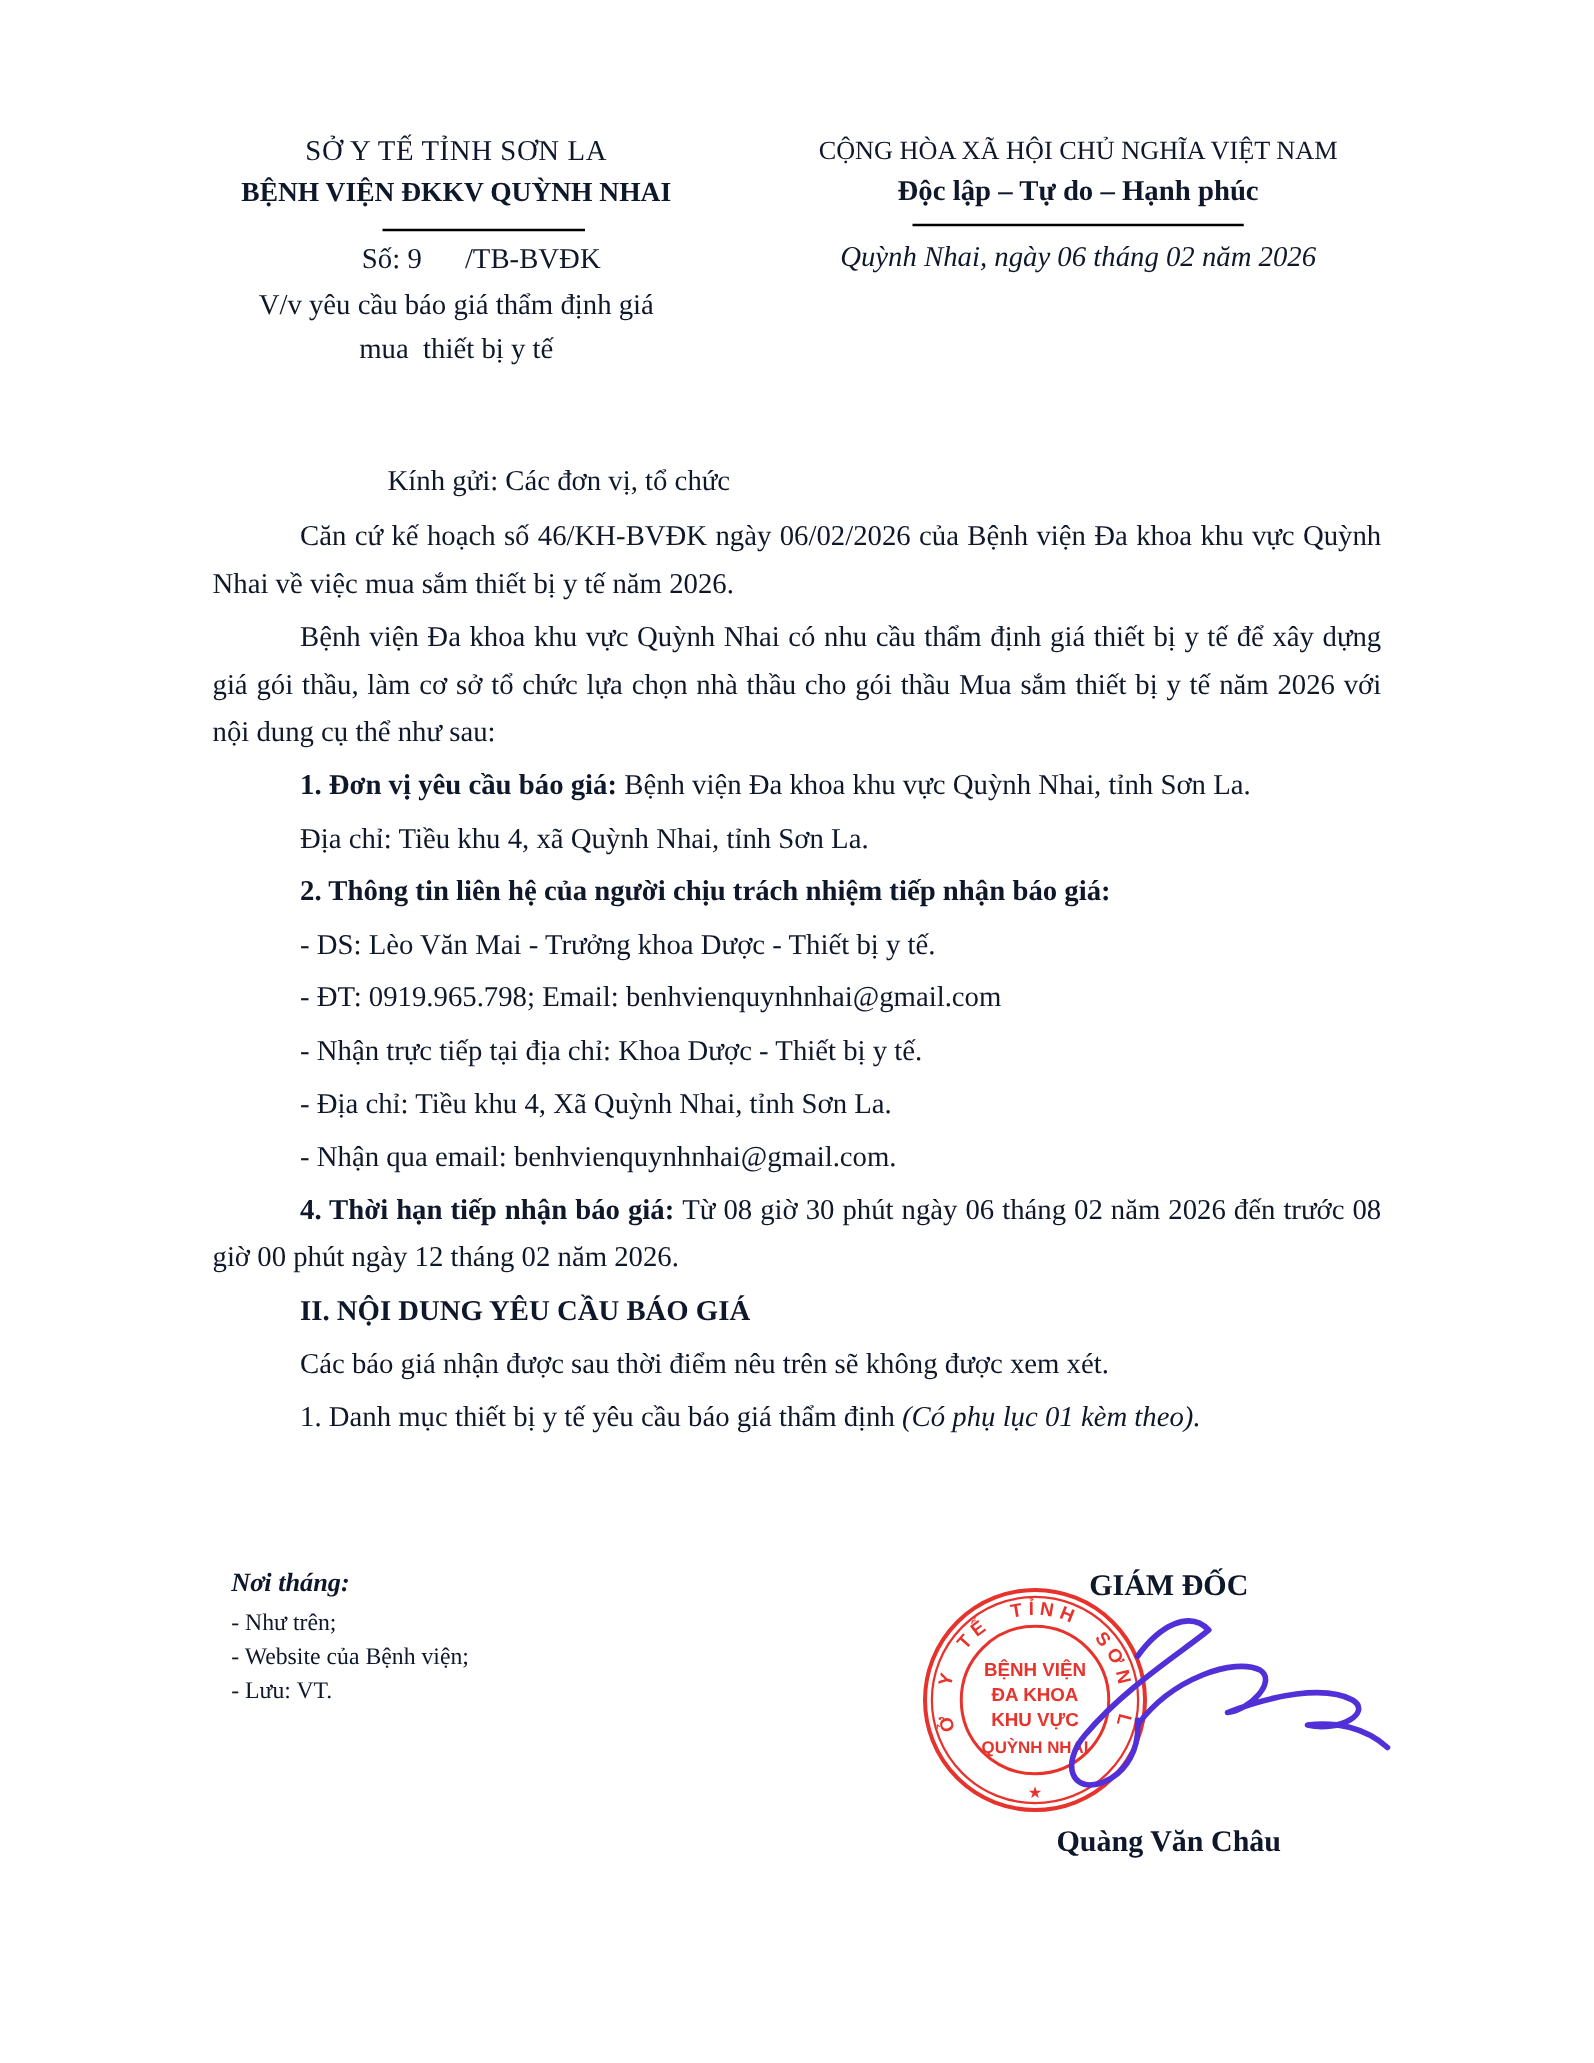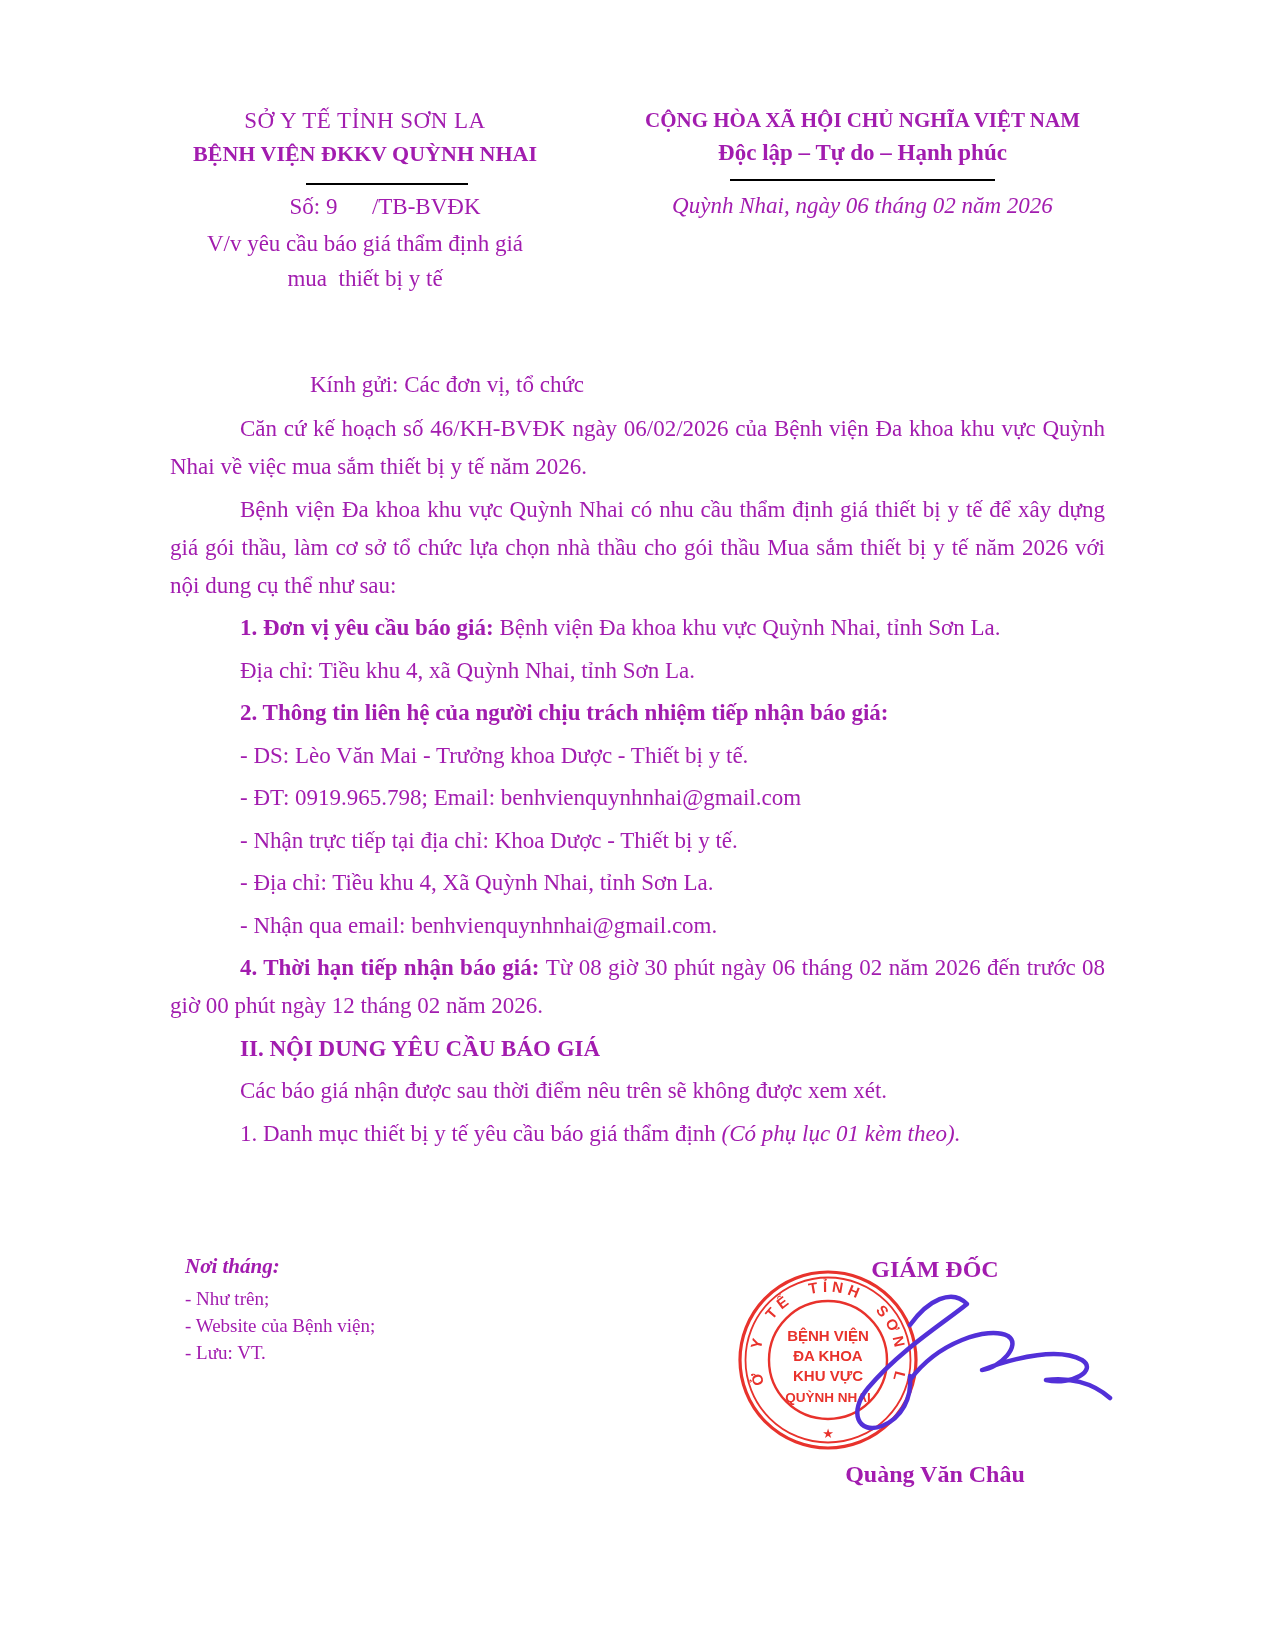--- a/index.html
+++ b/index.html
@@ -1,29 +1,29 @@
 <!DOCTYPE html>
 <html><head>
 <meta charset="utf-8">
 <style>
   html,body { margin:0; padding:0; background:#ffffff; }
   .page {
     position:relative; width:1275px; height:1650px; background:#ffffff;
-    font-family:"Liberation Serif","DejaVu Serif",serif; color:#a21caf; overflow:hidden;
+    font-family:"Liberation Serif","DejaVu Serif",serif; color:#0f172a; overflow:hidden;
   }
   
   .header { position:absolute; top:108px; left:140px; right:140px; display:flex; }
   .header-left { width:450px; text-align:center; }
   .header-right { flex:1; text-align:center; }
   .dept   { font-size:23px; letter-spacing:0.5px; }
   .org    { font-size:22px; font-weight:bold; margin-top:7px; }
   .rule-left  { width:162px; border:none; border-top:2.5px solid #000; margin:16px auto 9px; position:relative; left:22px; }
   .doc-number { font-size:23px; white-space:pre; position:relative; left:20px; }
   .subject    { font-size:23px; margin-top:6px; line-height:35px; white-space:pre; }
-  .nat1   { font-size:21px; font-weight:bold; }
+  .nat1   { font-size:21px; font-weight:normal; }
   .nat2   { font-size:23px; font-weight:bold; margin-top:7px; }
   .rule-right { width:265px; border:none; border-top:2.5px solid #000; margin:13px auto 12px; }
   .dateline   { font-size:23px; font-style:italic; margin-top:8px; }
   
   .body-block { position:absolute; top:366px; left:170px; width:935px; }
   .salutation { font-size:23px; padding-left:140px; margin:0 0 6px 0; line-height:38px; }
   .para { font-size:23px; line-height:38px; margin:0 0 4.5px 0; text-align:justify; text-indent:70px; }
   .para.heading { font-weight:bold; text-align:left; }
   .seg-b { font-weight:bold; }
   .seg-i { font-style:italic; }

